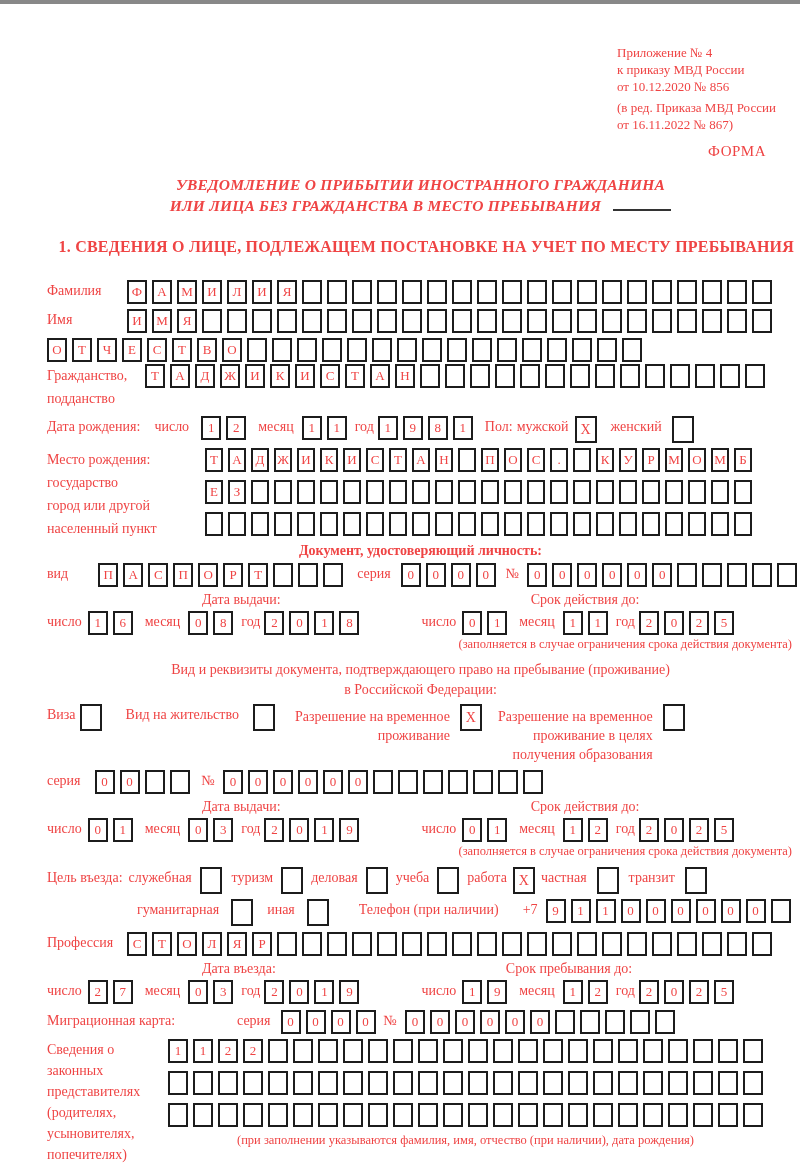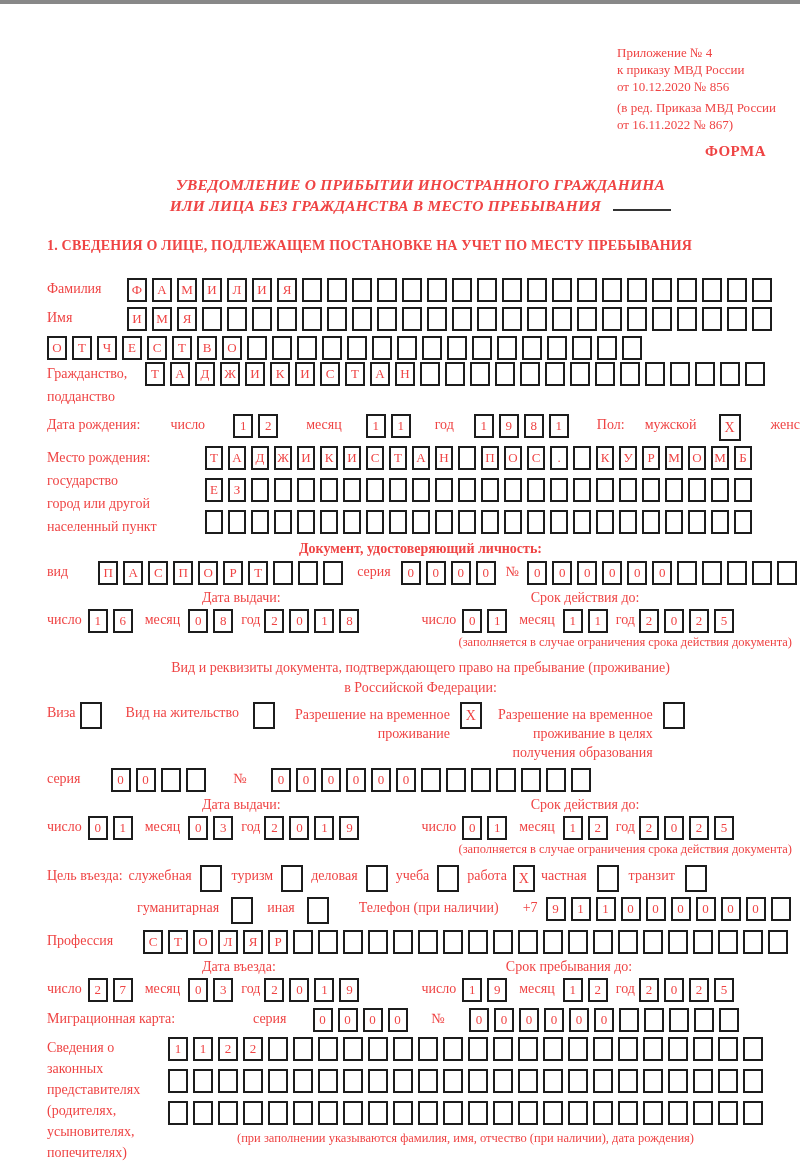--- a/index.html
+++ b/index.html
@@ -5,40 +5,40 @@
   html,body{margin:0;padding:0;background:#888;}
   .page{
     width:800px;height:1163px;background:#ffffff;color:#ef4444;
     font-family:"Liberation Serif","DejaVu Serif",serif;
     box-sizing:border-box;padding:40px 6px 0 47px;
     position:relative;overflow:hidden;margin:4px auto;
   }
   
   .ref{margin-left:570px;font-size:13px;line-height:17px;}
   .ref .mt{margin-top:4px;}
-  .forma{font-weight:bold;font-size:15px;text-align:right;padding-right:28px;margin-top:10px;letter-spacing:.5px;}
+  .forma{font-weight:normal;font-size:15px;text-align:right;padding-right:28px;margin-top:10px;letter-spacing:.5px;}
   
   .title{text-align:center;font-weight:bold;font-size:15.5px;line-height:21px;margin-top:14px;letter-spacing:.2px;font-style:italic;}
   .blank{display:inline-block;width:58px;border-bottom:2.5px solid #333;margin-left:12px;vertical-align:baseline;}
-  .sec-heading{font-weight:bold;font-size:14px;text-align:left;margin-top:22px;letter-spacing:.2px;}
+  .sec-heading{font-weight:bold;font-size:16px;text-align:right;margin-top:22px;letter-spacing:.2px;}
   
   .frow{display:flex;align-items:flex-start;}
   .lbl{font-size:14px;padding-top:3px;white-space:nowrap;}
   .lbl-col{font-size:14px;line-height:23px;flex:none;}
   .boxes{display:flex;gap:5px;flex:none;}
   .cell{
     flex:none;width:16px;height:20px;border:2px solid #1c1c1c;
     font-size:13px;line-height:20px;text-align:center;
     font-family:"Liberation Serif","DejaVu Serif",serif;background:#fff;
   }
   .boxes.sm .cell{width:14px;}
   .chk{display:inline-block;width:18px;height:23px;line-height:23px;font-size:14px;margin-top:0;}
   
   .mt2{margin-top:2px;}.mt3{margin-top:3px;}.mt4{margin-top:4px;}.mt5{margin-top:5px;}
-  .mt6{margin-top:6px;gap:16px;}.mt8{margin-top:8px;}.mt24{margin-top:24px;}
+  .mt6{margin-top:6px;}.mt8{margin-top:8px;}.mt24{margin-top:24px;}
   .ml4{margin-left:4px;}.ml6{margin-left:6px;}.ml8{margin-left:8px;}.ml10{margin-left:10px;}
   .ml12{margin-left:12px;}.ml14{margin-left:14px;}.ml16{margin-left:16px;}.ml20{margin-left:20px;}
   .ml24{margin-left:24px;}.ml30{margin-left:30px;}.ml40{margin-left:40px;}
   .w80{width:80px;flex:none;}
   .w120{width:121px;flex:none;}
   .w98{width:98px;flex:none;}
   .w158{width:158px;flex:none;}
   .w150{width:150px;flex:none;}
   
   .doc-heading{font-weight:bold;font-size:14px;text-align:center;margin-top:3px;}

